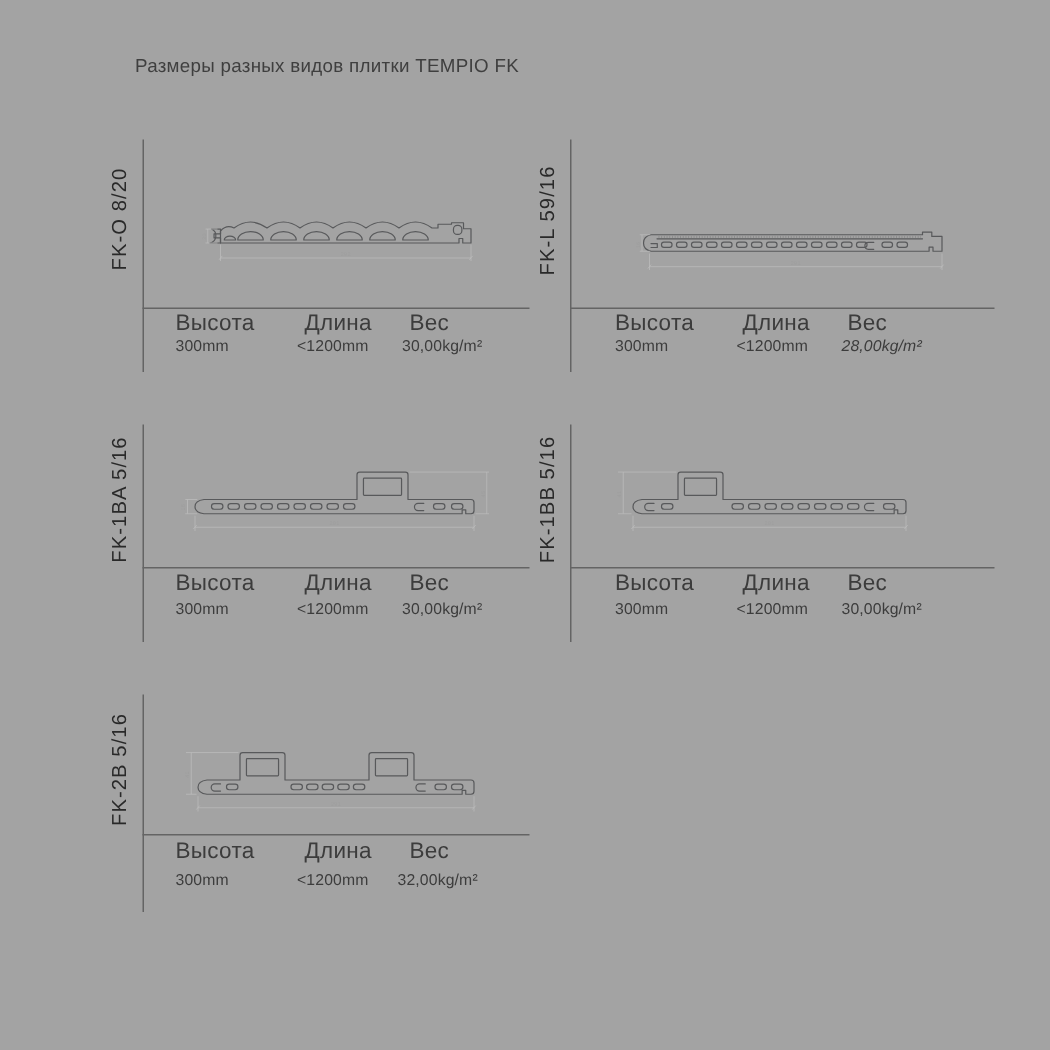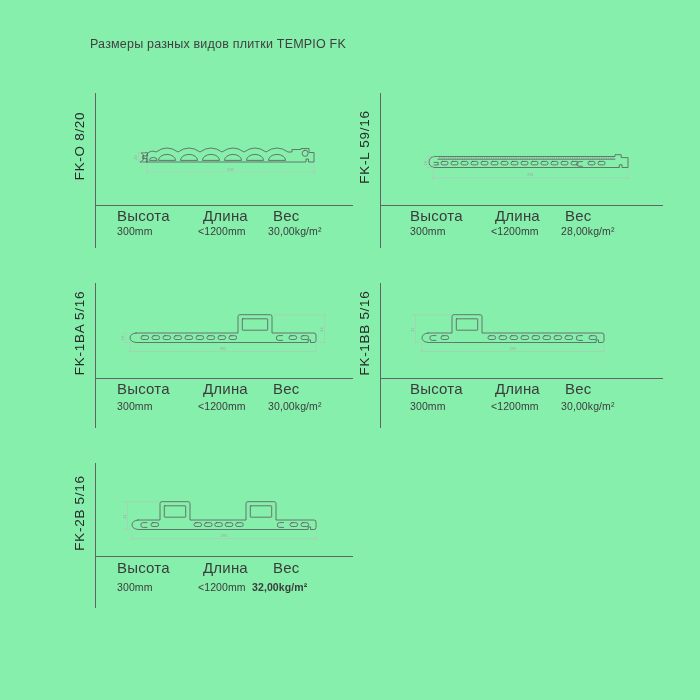--- a/index.html
+++ b/index.html
@@ -1,16 +1,16 @@
 <!DOCTYPE html>
 <html><head>
 <meta charset="utf-8">
 <style>
   html,body{margin:0;padding:0;background:#ffffff;}
-  .page{position:relative;width:700px;height:700px;background:#86efac;overflow:hidden;
+  .page{position:relative;width:700px;height:700px;background:#a3a3a3;overflow:hidden;
         font-family:"Liberation Sans",sans-serif;}
   .title{position:absolute;font-size:12.5px;color:#3f3f3f;letter-spacing:.2px;white-space:nowrap;}
   .section{position:absolute;}
   .vline{position:absolute;width:1px;background:#646464;}
   .rule{position:absolute;height:1px;background:#646464;}
   .rlabel{position:absolute;width:110px;height:16px;line-height:16px;text-align:center;
           font-size:13.5px;font-weight:500;color:#292929;letter-spacing:.7px;
           transform:rotate(-90deg);white-space:nowrap;}
   .th{position:absolute;font-size:15px;color:#3c3c3c;white-space:nowrap;letter-spacing:.2px;}
   .td{position:absolute;font-size:10.5px;color:#3c3c3c;white-space:nowrap;letter-spacing:.1px;}
@@ -84,21 +84,21 @@
       <text class="dimtext" transform="translate(2.6,17.3) rotate(-90)">16</text>
       <path class="dim" d="M9,21 V32 M204,21 V32 M9,29.8 H204 M7.9,31 l2.2,-2.6 M202.9,31 l2.2,-2.6"></path>
       <text class="dimtext" x="106.5" y="28.4" text-anchor="middle">291</text>
     </svg>
     <div class="rule" style="left:35px;top:115px;width:283px;"></div>
     <div class="th" style="left:65px;top:117px;">Высота</div>
     <div class="th" style="left:150px;top:117px;">Длина</div>
     <div class="th" style="left:220px;top:117px;">Вес</div>
     <div class="td" style="left:65px;top:135px;">300mm</div>
     <div class="td" style="left:146px;top:135px;">&lt;1200mm</div>
-    <div class="td" style="left:216px;top:135px;">28,00kg/m²</div>
+    <div class="td" style="left:216px;top:135px;font-style:italic;">28,00kg/m²</div>
   </div>
 
   <div class="section" style="left:60px;top:280px;width:300px;height:150px;">
     <div class="rlabel" style="left:-35px;top:45px;">FK-1BA 5/16</div>
     <div class="vline" style="left:35px;top:3px;height:145px;"></div>
     <svg class="drawing" style="left:60px;top:25px;width:210px;height:55px;" viewBox="0 0 210 55">
       <path class="prof" d="M16,28 H118 V11.5 q0,-1.8 1.8,-1.8 h30.4 q1.8,0 1.8,1.8 V28 H194 q2,0 2,2 v5.5 q0,2 -2,2 h-3.5 v-2.6 h-2.4 v2.6 H16 q-6,-.8 -6,-4.75 q0,-3.95 6,-4.75 z"></path>
       <rect class="prof" x="122.3" y="13.8" width="25.4" height="11.4" rx=".5"></rect>
       <rect class="prof" x="21" y="30.7" width="7.6" height="3.8" rx="1.8"></rect>
       <rect class="prof" x="32" y="30.7" width="7.6" height="3.8" rx="1.8"></rect>
@@ -181,16 +181,16 @@
       <text class="dimtext" transform="translate(6.2,26.5) rotate(-90)">41</text>
       <path class="dim" d="M12,38.8 V49 M196,38.8 V49 M12,46.5 H196 M10.9,47.7 l2.2,-2.6 M194.9,47.7 l2.2,-2.6"></path>
       <text class="dimtext" x="104" y="45.2" text-anchor="middle">291</text>
     </svg>
     <div class="rule" style="left:35px;top:96px;width:258px;"></div>
     <div class="th" style="left:57px;top:99px;">Высота</div>
     <div class="th" style="left:143px;top:99px;">Длина</div>
     <div class="th" style="left:213px;top:99px;">Вес</div>
     <div class="td" style="left:57px;top:121px;">300mm</div>
     <div class="td" style="left:138px;top:121px;">&lt;1200mm</div>
-    <div class="td" style="left:192px;top:121px;font-weight:bold;">32,00kg/m²</div>
+    <div class="td" style="left:205px;top:121px;">32,00kg/m²</div>
   </div>
 
 </div>
 
 </body></html>

